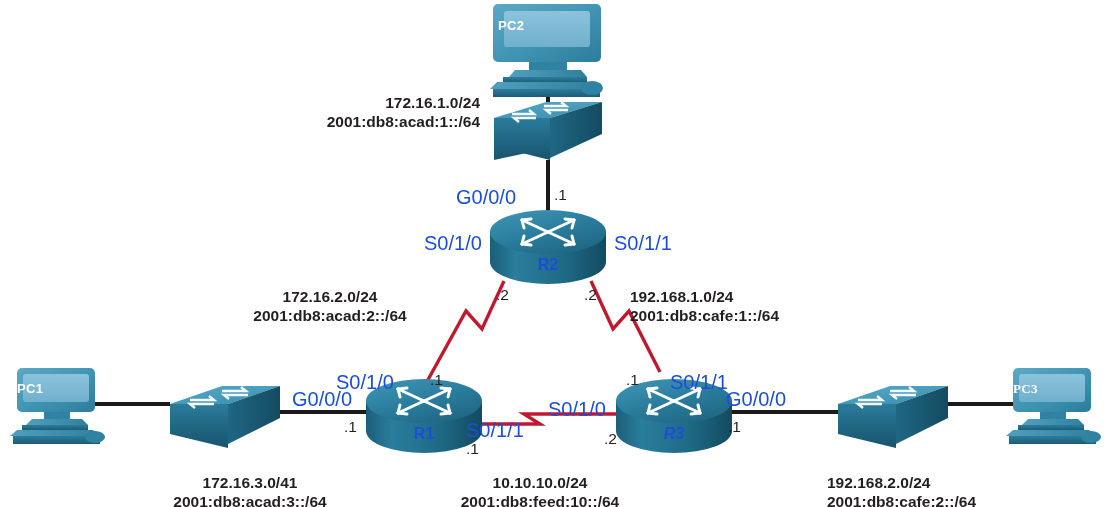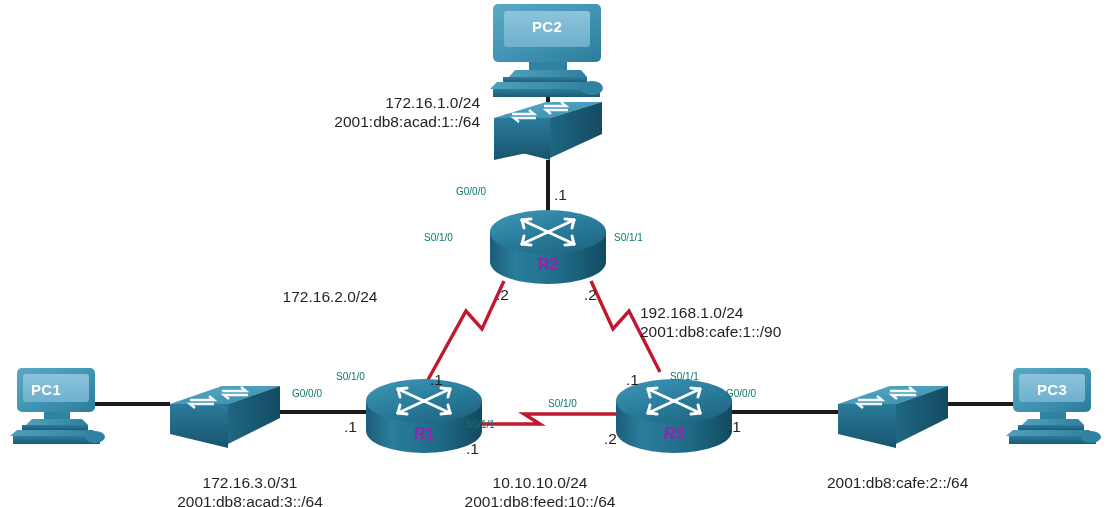--- a/index.html
+++ b/index.html
@@ -19,67 +19,66 @@
     position: absolute;
     left: 0;
     top: 0;
     width: 1111px;
     height: 507px;
   }
   
   .netblk {
     position: absolute;
     font-family: "Liberation Sans", sans-serif;
-    font-weight: normal;
+    font-weight: bold;
     font-size: 15.5px;
     color: #231f20;
     line-height: 1.22;
     white-space: nowrap;
   }
   .netblk .l1, .netblk .l2 { display: block; }
   .ta-right { text-align: right; }
   .ta-left  { text-align: left; }
   .ta-center{ text-align: center; }
 
   
   .iface {
     position: absolute;
     font-family: "Liberation Sans", sans-serif;
-    font-size: 10px;
+    font-size: 20px;
     font-weight: normal;
-    color: #0f766e;
+    color: #1d4ed8;
     white-space: nowrap;
   }
   
   .octet {
     position: absolute;
     font-family: "Liberation Sans", sans-serif;
     font-size: 15.5px;
     font-weight: normal;
     color: #231f20;
     white-space: nowrap;
   }
   
   .devname {
     position: absolute;
     font-family: "Liberation Sans", sans-serif;
     font-weight: bold;
     font-size: 16px;
-    color: #a21caf;
+    color: #1d4ed8;
     white-space: nowrap;
     text-align: center;
   }
   .pcname {
     position: absolute;
     font-family: "Liberation Sans", sans-serif;
     font-weight: bold;
-    font-size: 15px;
+    font-size: 13px;
     color: #ffffff;
     white-space: nowrap;
-    text-align: center;
     letter-spacing: 0.3px;
   }
 </style>
 </head>
 <body>
 
 <div id="stage">
 
   <svg id="topo" viewBox="0 0 1111 507">
     <defs>
@@ -281,51 +280,53 @@
       <path d="M1018 425 h66 v5 h-66 z" fill="url(#gBaseSide)"></path>
       <path d="M1013 430 h76 l7 6 h-90 z" fill="url(#gBaseTop)"></path>
       <path d="M1009 436 h87 v8 h-87 z" fill="url(#gBaseSide)"></path>
       <path d="M1090 414 q16 2 14 12 q-2 8 -11 8" fill="none" stroke="#ffffff" stroke-width="3"></path>
       <ellipse cx="1091" cy="437" rx="10" ry="6" fill="#2f82a2"></ellipse>
     </g>
   </svg>
 
   <div class="pcname" style="left:498px; top:18px; width:98px;">PC2</div>
   <div class="pcname" style="left:17px; top:381px; width:58px;">PC1</div>
-  <div class="pcname" style="left:1013px; top:381px; width:78px;">PC3</div>
+  <div class="pcname" style="left:1013px; top:381px; width:78px;font-family:Liberation Serif, serif;">PC3</div>
 
   <div class="devname" style="left:518px; top:256px; width:60px;">R2</div>
   <div class="devname" style="left:394px; top:425px; width:60px;">R1</div>
   <div class="devname" style="left:644px; top:425px; width:60px;font-style:italic;">R3</div>
 
   <div class="netblk ta-right" style="left:230px; top:94px; width:250px;">
     <span class="l1">172.16.1.0/24</span>
     <span class="l2">2001:db8:acad:1::/64</span>
   </div>
 
   <div class="netblk ta-right" style="left:180px; top:288px; width:300px;text-align:center;">
     <span class="l1">172.16.2.0/24</span>
-  </div>
-
-  <div class="netblk ta-left" style="left:630px; top:304px; width:300px;margin-left:10px;">
+    <span class="l2">2001:db8:acad:2::/64</span>
+  </div>
+
+  <div class="netblk ta-left" style="left:630px; top:288px; width:300px;">
     <span class="l1">192.168.1.0/24</span>
-    <span class="l2">2001:db8:cafe:1::/90</span>
+    <span class="l2">2001:db8:cafe:1::/64</span>
   </div>
 
   <div class="netblk ta-center" style="left:125px; top:474px; width:250px;">
-    <span class="l1">172.16.3.0/31</span>
+    <span class="l1">172.16.3.0/41</span>
     <span class="l2">2001:db8:acad:3::/64</span>
   </div>
 
   <div class="netblk ta-center" style="left:415px; top:474px; width:250px;">
     <span class="l1">10.10.10.0/24</span>
     <span class="l2">2001:db8:feed:10::/64</span>
   </div>
 
   <div class="netblk ta-left" style="left:827px; top:474px; width:250px;">
+    <span class="l1">192.168.2.0/24</span>
     <span class="l2">2001:db8:cafe:2::/64</span>
   </div>
 
   <div class="iface" style="left:456px; top:186px;">G0/0/0</div>
   <div class="octet" style="left:554px; top:186px;">.1</div>
 
   <div class="iface" style="left:424px; top:232px;">S0/1/0</div>
   <div class="octet" style="left:496px; top:286px;">.2</div>
 
   <div class="iface" style="left:614px; top:232px;">S0/1/1</div>

